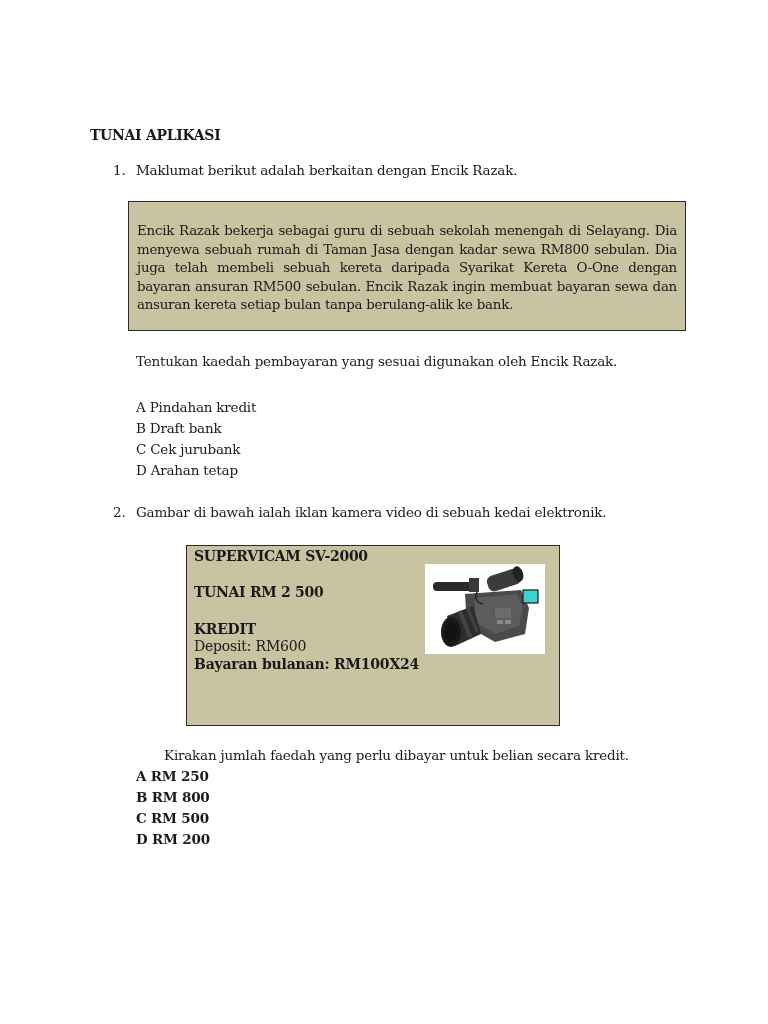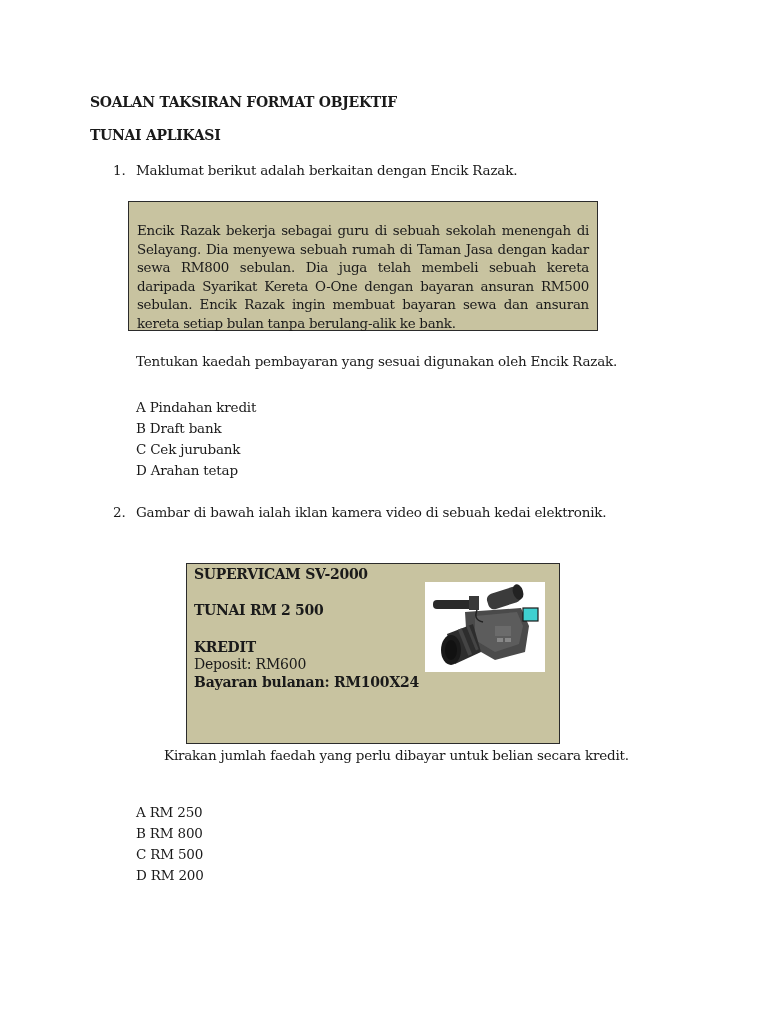--- a/index.html
+++ b/index.html
@@ -43,32 +43,32 @@
       white-space: nowrap;
     }
     .box {
       position: absolute;
       background: #c8c3a0;
       border: 1.5px solid #2b2b2b;
       box-sizing: border-box;
     }
     .box1 {
       left: 128px; top: 201px;
-      width: 470px; height: 130px;
+      width: 558px; height: 130px;
       padding: 20px 8px 0 8px;
     }
     .box1 p {
       margin: 0;
       font-size: 13.4px;
       line-height: 18.6px;
       text-align: justify;
       letter-spacing: -0.25px;
     }
     .box2 {
-      left: 186px; top: 563px;
+      left: 186px; top: 545px;
       width: 374px; height: 181px;
     }
     .box2 .ad-title, .box2 .ad-cash, .box2 .ad-credit {
       position: absolute;
       left: 7px;
       font-weight: bold;
       font-size: 14px;
       letter-spacing: -0.3px;
     }
     .box2 .ad-line {
@@ -93,21 +93,20 @@
       height: 21px;
       line-height: 21px;
       white-space: nowrap;
     }
   </style>
 </head>
 <body>
 
 <div class="page">
 
-  <div class="heading" style="top:94px;">SOALAN TAKSIRAN FORMAT OBJEKTIF</div>
   <div class="heading" style="top:127px;">TUNAI APLIKASI</div>
 
   <div class="q-line" style="top:162px;">
     <span class="q-num">1.</span>
     <span class="q-text">Maklumat berikut adalah berkaitan dengan Encik Razak.</span>
   </div>
 
   <div class="box box1">
     <p>Encik Razak bekerja sebagai guru di sebuah sekolah menengah di Selayang. Dia menyewa sebuah rumah di Taman Jasa dengan kadar sewa RM800 sebulan. Dia juga telah membeli sebuah kereta daripada Syarikat Kereta O-One dengan bayaran ansuran RM500 sebulan. Encik Razak ingin membuat bayaran sewa dan ansuran kereta setiap bulan tanpa berulang-alik ke bank.</p>
   </div>
@@ -158,20 +157,20 @@
         <rect x="38" y="46" width="4" height="28" fill="#444" transform="rotate(-22 40 60)"></rect>
         <rect x="46" y="43" width="3" height="26" fill="#444" transform="rotate(-22 47 56)"></rect>
 
         <path d="M52 28 Q48 38 58 40" stroke="#222" stroke-width="1.5" fill="none"></path>
       </svg>
     </div>
   </div>
 
   <div class="q-line" style="top:747px; left:136px; white-space:nowrap;margin-left:28px;">Kirakan jumlah faedah yang perlu dibayar untuk belian secara kredit.</div>
 
-  <div class="options" style="top:802px;">
+  <div class="options" style="top:766px;font-weight:bold;">
     <div>A RM 250</div>
     <div>B RM 800</div>
     <div>C RM 500</div>
     <div>D RM 200</div>
   </div>
 
 </div>
 
 </body></html>

